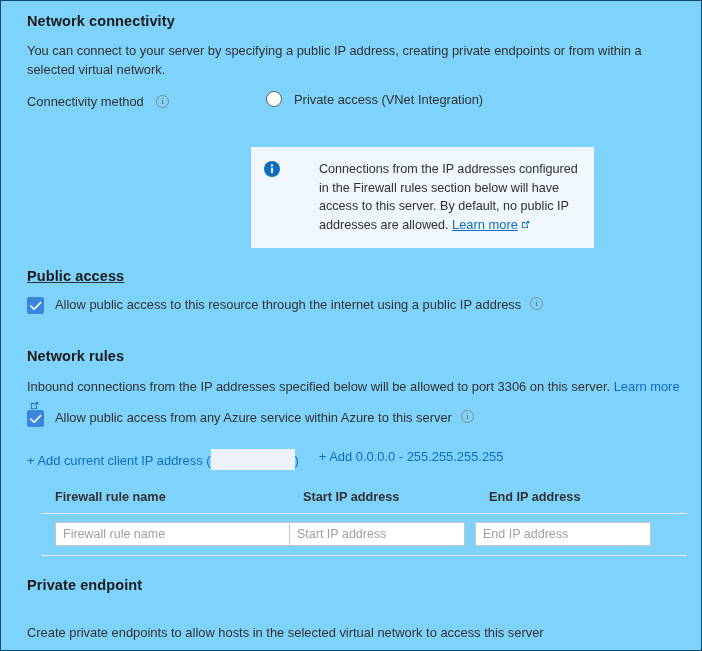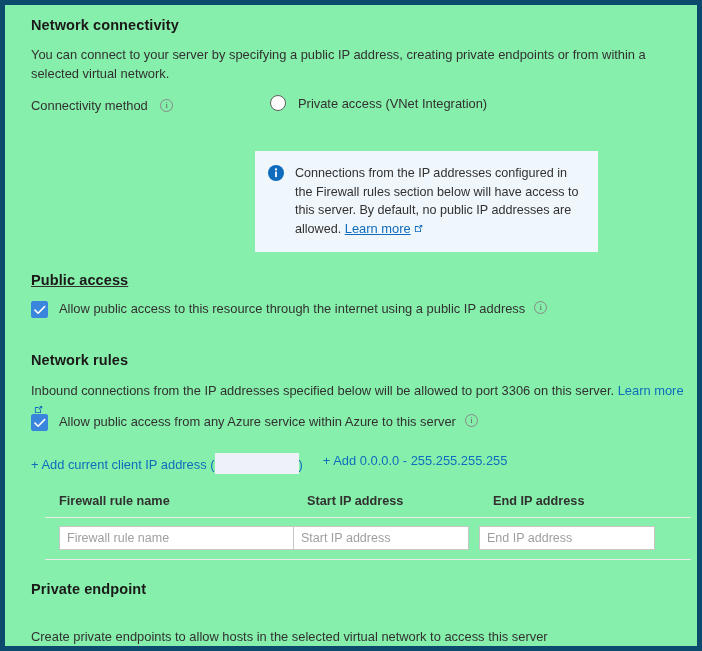--- a/index.html
+++ b/index.html
@@ -10,22 +10,22 @@
   body {
     font-family: "Liberation Sans", sans-serif;
     color: #323130;
     -webkit-font-smoothing: antialiased;
   }
   .page {
     position: relative;
     width: 702px;
     height: 651px;
     box-sizing: border-box;
-    border: 5px solid #0c4a6e;
-    background: #86efac;
+    border: 1px solid #0c4a6e;
+    background: #7dd3fc;
     overflow: hidden;
   }
   .content {
     position: absolute;
     left: 26px;
     top: 0;
     right: 10px;
     bottom: 0;
   }
 
@@ -243,21 +243,21 @@
       <span class="info-circle" style="margin-left:8px;"></span>
     </div>
 
     <div style="position:absolute; left:239px; top:90px;">
       <div class="radio-row">
         <span class="radio"></span>
         <span class="radio-label">Private access (VNet Integration)</span>
       </div>
     </div>
 
-    <div class="info-banner" style="position:absolute; left:224px; top:146px; width:343px;">
+    <div class="info-banner" style="position:absolute; left:224px; top:146px; width:343px;gap:28px;">
       <span class="info-banner-icon">
         <svg width="16" height="16" viewBox="0 0 16 16">
           <circle cx="8" cy="8" r="8" fill="#0f6cbd"></circle>
           <rect x="7.1" y="6.6" width="1.8" height="5.5" fill="#ffffff"></rect>
           <circle cx="8" cy="4.4" r="1.15" fill="#ffffff"></circle>
         </svg>
       </span>
       <div class="info-banner-text">
         <span>Connections from the IP addresses configured in the Firewall rules section below will have access to this server. By default, no public IP addresses are allowed. </span><a class="link underlined">Learn more</a><span class="ext-icon"><svg width="9" height="9" viewBox="0 0 10 10">
               <path d="M1 2.2h4.1V3.2H2V8h4.8V5h1v4H1z" fill="#0f6cbd"></path>

